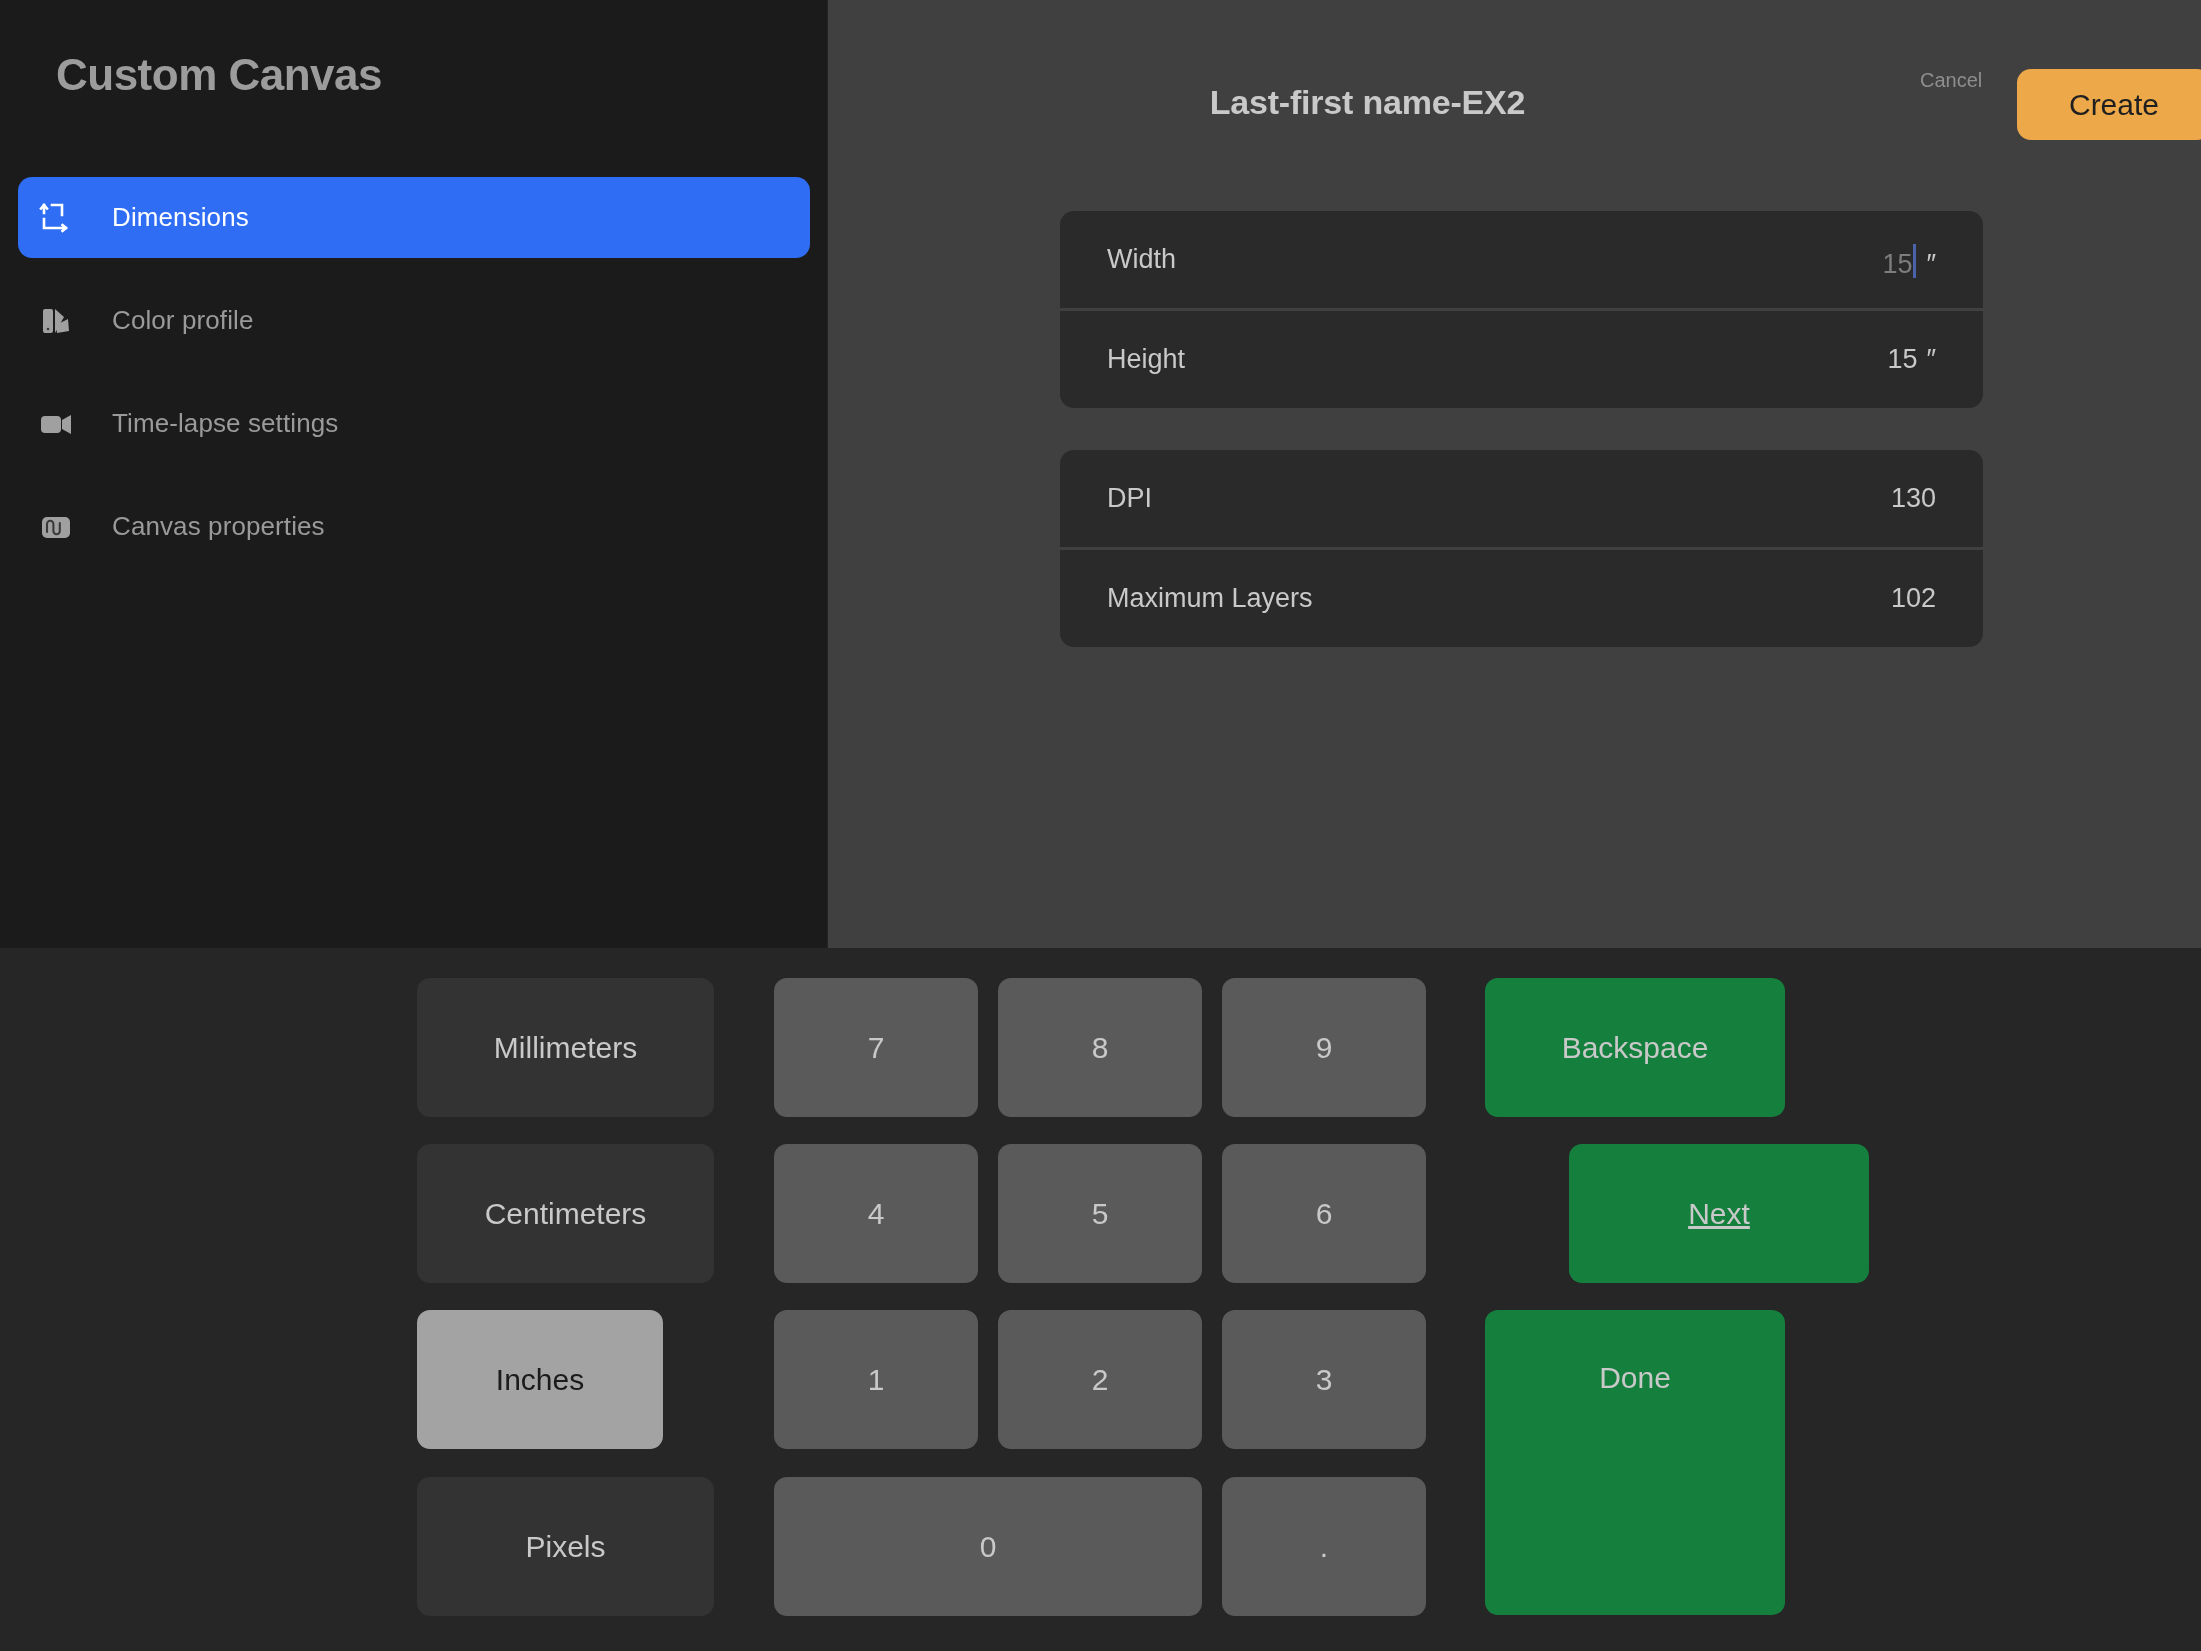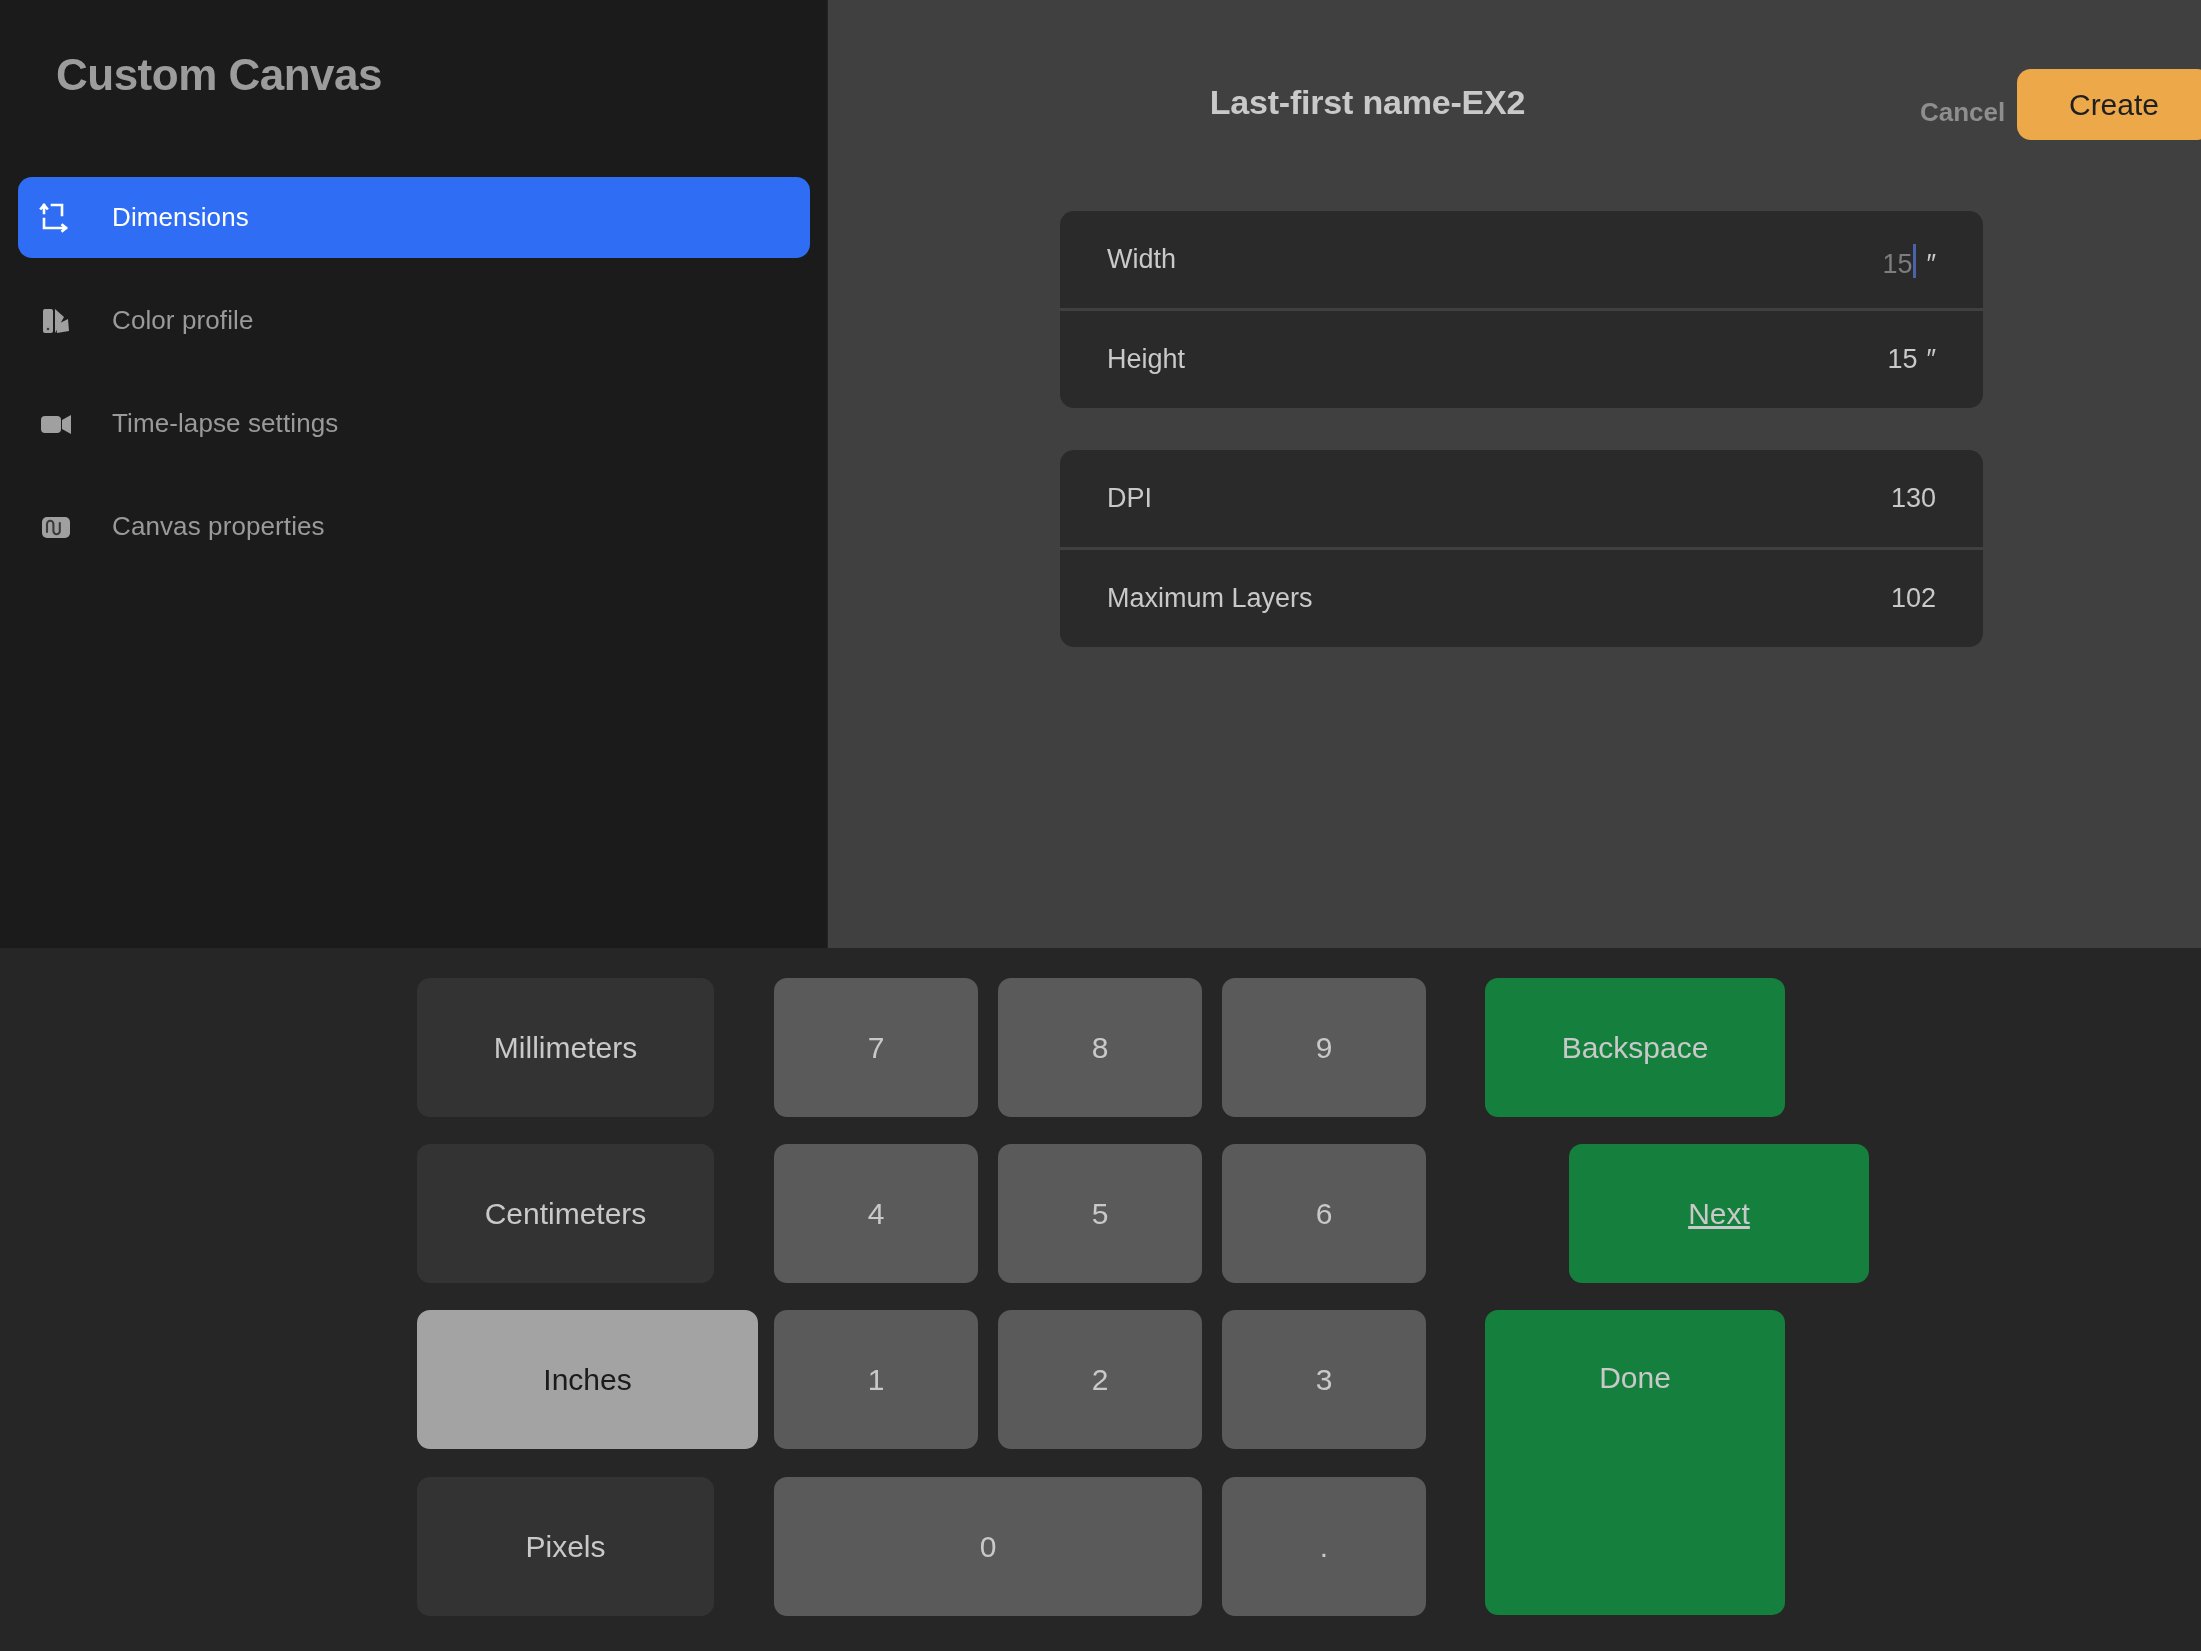--- a/index.html
+++ b/index.html
@@ -108,24 +108,23 @@
     text-align: center;
     font-size: 34px;
     font-weight: bold;
     color: #c9c9c9;
     letter-spacing: -0.2px;
   }
 
   .cancel-btn {
     position: absolute;
     left: 1092px;
-    top: 32px;
-    font-size: 26px;
+    top: 4px;
+    font-size: 20px;
     color: #8e8e8e;
-    font-weight: bold;
   }
 
   .create-btn {
     position: absolute;
     left: 1189px;
     top: 4px;
     width: 194px;
     height: 71px;
     border-radius: 14px;
     background: #eda849;
@@ -335,21 +334,21 @@
 
       </div>
 
     </div>
   </div>
 
   <div class="keyboard">
 
     <button class="kb-key unit" style="left:417px;  top:30px;  width:297px; height:139px;">Millimeters</button>
     <button class="kb-key unit" style="left:417px;  top:196px; width:297px; height:139px;">Centimeters</button>
-    <button class="kb-key unit selected" style="left:417px;  top:362px; width:341px; height:139px;">Inches</button>
+    <button class="kb-key unit selected" style="left:417px;  top:362px; width:246px; height:139px;">Inches</button>
     <button class="kb-key unit" style="left:417px;  top:529px; width:297px; height:139px;">Pixels</button>
 
     <button class="kb-key num" style="left:774px;  top:30px;  width:204px; height:139px;">7</button>
     <button class="kb-key num" style="left:998px; top:30px;  width:204px; height:139px;">8</button>
     <button class="kb-key num" style="left:1222px; top:30px;  width:204px; height:139px;">9</button>
 
     <button class="kb-key num" style="left:774px;  top:196px; width:204px; height:139px;">4</button>
     <button class="kb-key num" style="left:998px; top:196px; width:204px; height:139px;">5</button>
     <button class="kb-key num" style="left:1222px; top:196px; width:204px; height:139px;">6</button>
 

